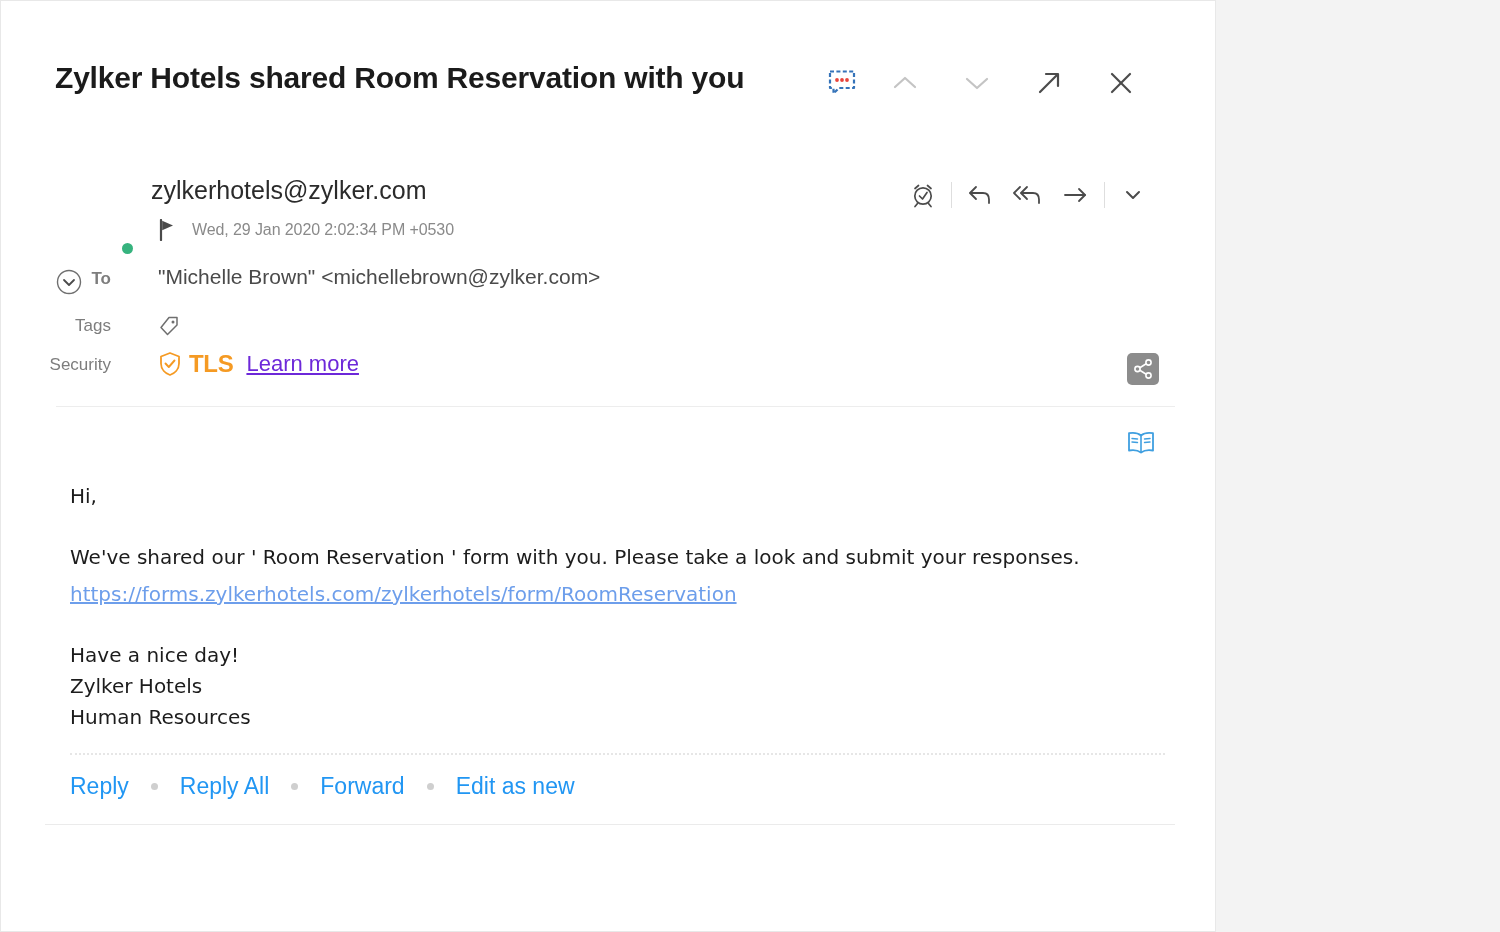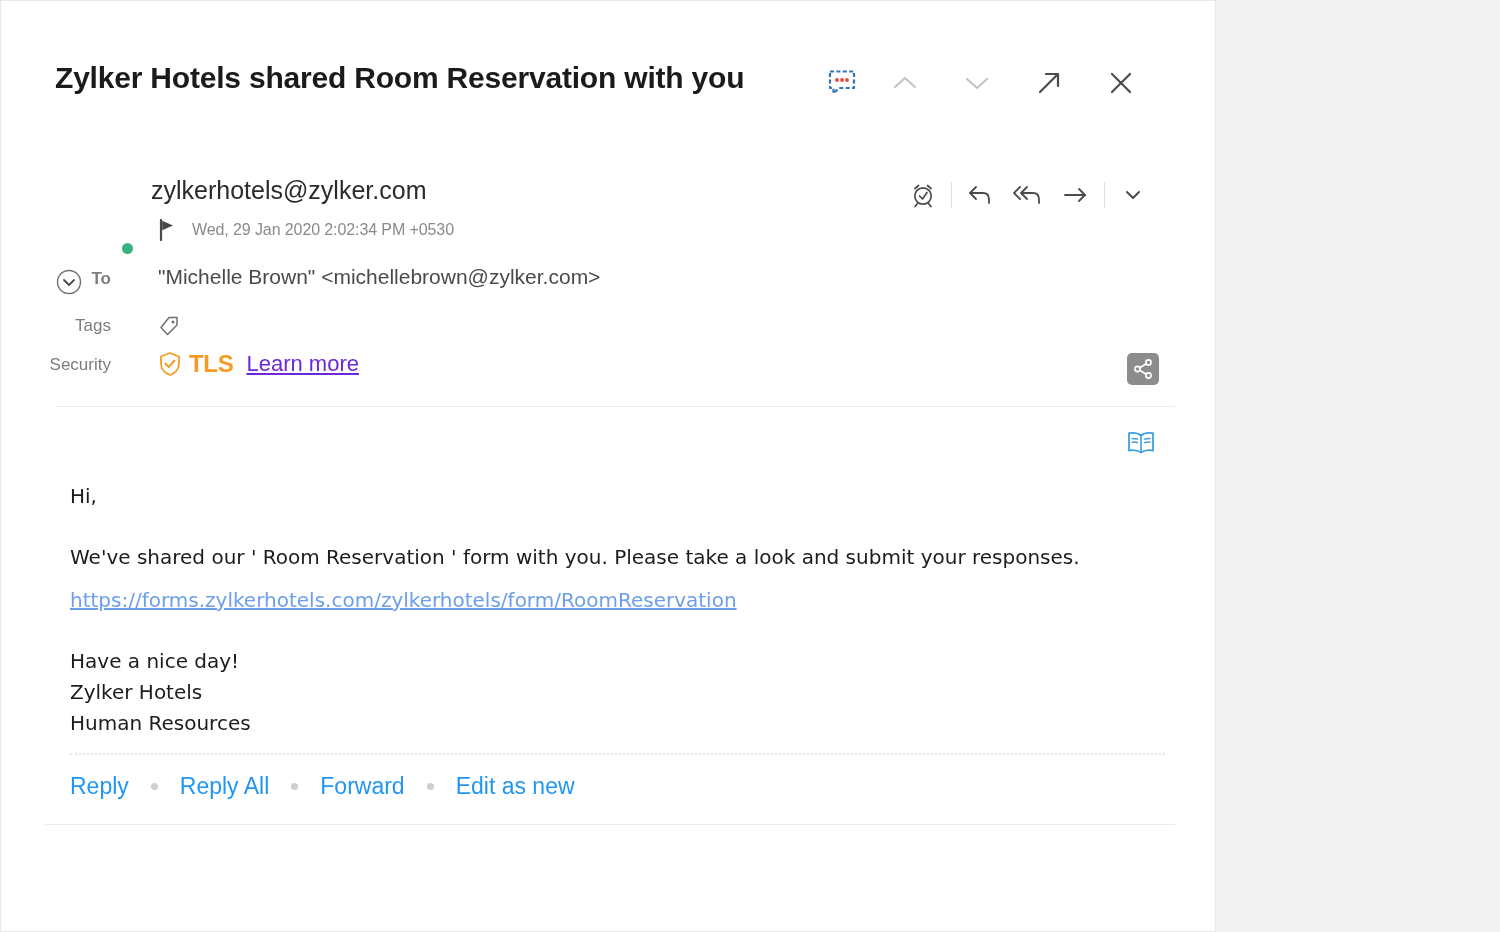--- a/index.html
+++ b/index.html
@@ -169,21 +169,21 @@
   .mail-body {
     position: absolute;
     left: 69px; top: 480px;
     right: 60px;
     font-family: "DejaVu Sans", sans-serif;
     font-size: 20px;
     color: #1c1c1c;
     line-height: 31px;
   }
   .body-p { margin: 0 0 30px 0; }
-  .body-p.tight { margin-bottom: 12px; }
+  .body-p.tight { margin-bottom: 6px; }
   .body-link {
     color: #6d9eeb;
     text-decoration: underline;
     cursor: pointer;
     word-break: break-all;
   }
   .sig-block { margin-top: 30px; }
   .sig-line { display: block; }
 
   

